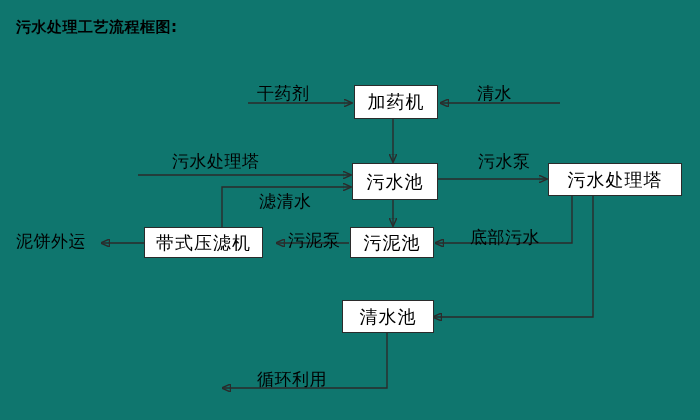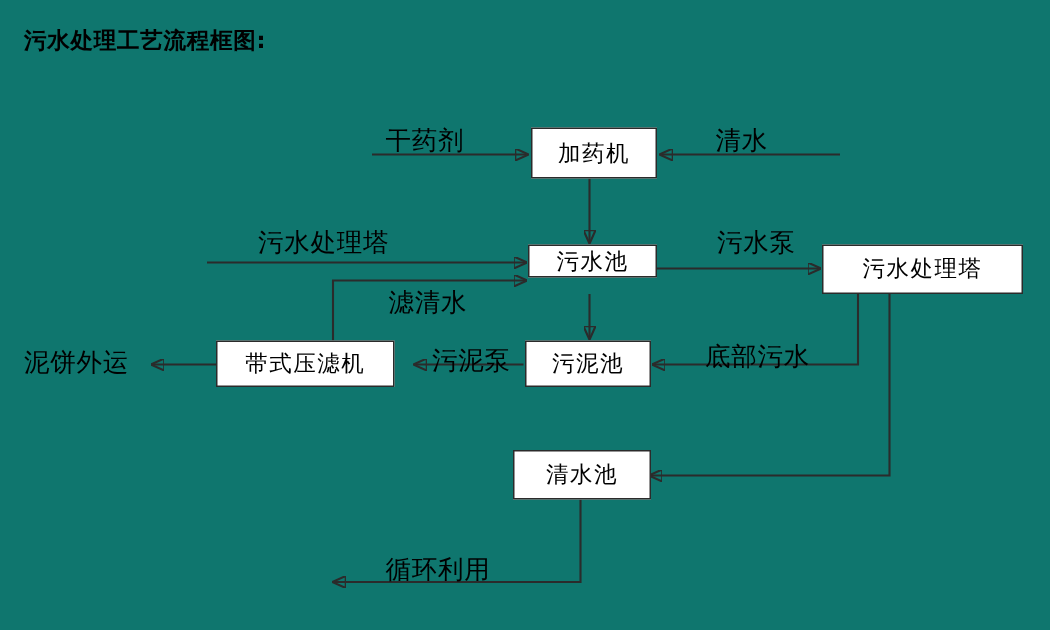--- a/index.html
+++ b/index.html
@@ -24,21 +24,21 @@
     color: #000000;
     letter-spacing: 0.5px;
     white-space: nowrap;
   }
   .node {
     position: absolute;
     box-sizing: border-box;
     border: 1px solid #2b2b2b;
     background: #ffffff;
     color: #000000;
-    font-size: 15px;
+    font-size: 18px;
     display: flex;
     align-items: center;
     justify-content: center;
     white-space: nowrap;
     letter-spacing: 1px;
   }
   .edge-label {
     position: absolute;
     font-size: 17px;
     color: #000000;
@@ -95,21 +95,21 @@
 
     <path d="M593,196 L593,317 L433,317" marker-end="url(#ah)"></path>
 
     <path d="M387,333 L387,388 L222,388" marker-end="url(#ah)"></path>
   </svg>
 
   <div class="node" style="left:354px; top:85px; width:84px; height:34px;">
     <span>加药机</span>
   </div>
 
-  <div class="node" style="left:352px; top:163px; width:86px; height:22px;">
+  <div class="node" style="left:352px; top:163px; width:86px; height:37px;">
     <span>污水池</span>
   </div>
 
   <div class="node" style="left:548px; top:163px; width:134px; height:33px;">
     <span>污水处理塔</span>
   </div>
 
   <div class="node" style="left:144px; top:227px; width:119px; height:31px;">
     <span>带式压滤机</span>
   </div>

